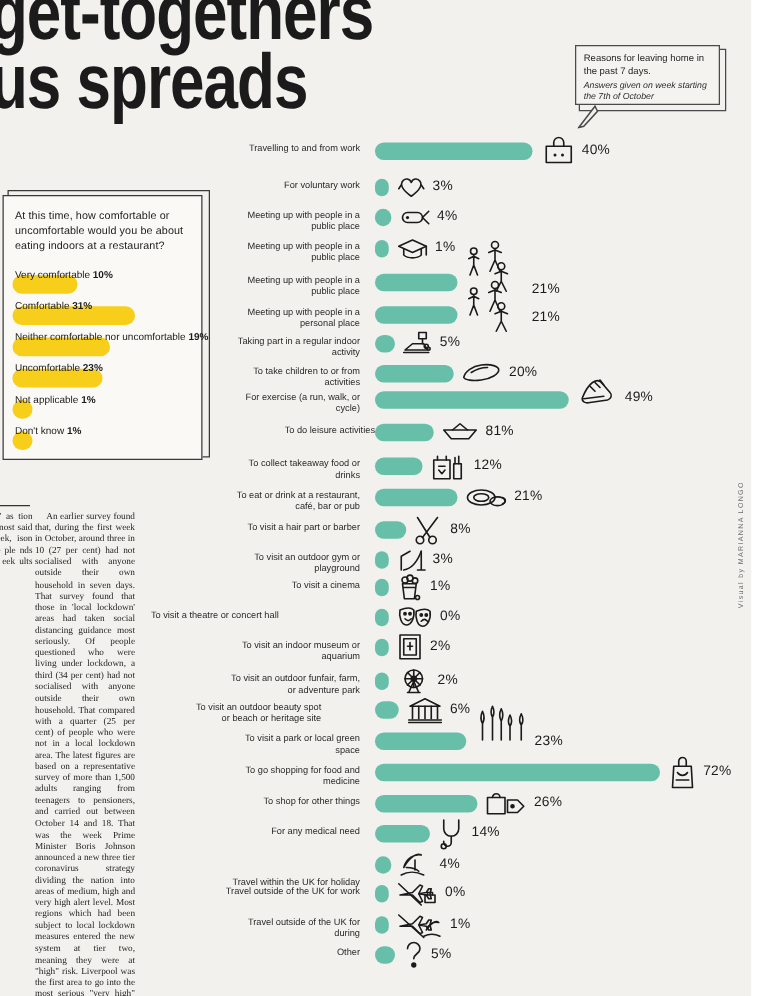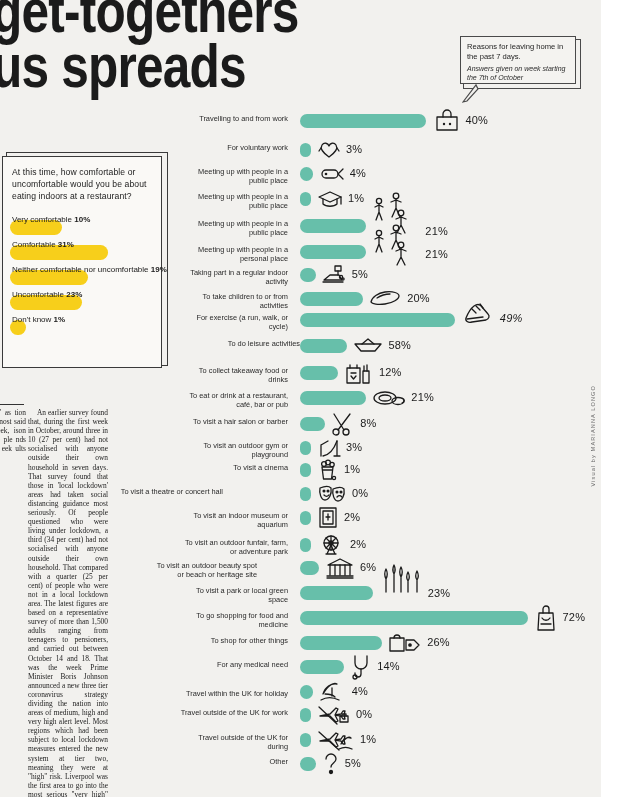--- a/index.html
+++ b/index.html
@@ -152,20 +152,24 @@
         <div class="poll-row">
           <div class="poll-blob" style="background: rgb(247, 207, 27); width: 78px; top: 8px;"></div>
           <div class="poll-label"><span>Neither comfortable nor uncomfortable  </span><b>19%</b></div>
         </div>
         <div class="poll-row">
           <div class="poll-blob" style="background: rgb(247, 207, 27); width: 72px; top: 8px;"></div>
           <div class="poll-label"><span>Uncomfortable  </span><b>23%</b></div>
         </div>
         <div class="poll-row">
           <div class="poll-blob" style="background: rgb(247, 207, 27); width: 16px; top: 8px;"></div>
+          <div class="poll-label"><span>Not applicable  </span><b>1%</b></div>
+        </div>
+        <div class="poll-row">
+          <div class="poll-blob" style="background: rgb(247, 207, 27); width: 16px; top: 8px;"></div>
           <div class="poll-label"><span>Don't know  </span><b>1%</b></div>
         </div>
       </div>
   </div>
 
   <div class="callout-shadow"></div>
   <div class="callout">
     <div class="c1">Reasons for leaving home in the past 7 days.</div>
     <div class="c2">Answers given on week starting the 7th of October</div>
   </div>
@@ -293,34 +297,34 @@
         <div class="cbar" style="background: rgb(103, 191, 170); width: 154.84px; top: 0px;"></div>
         <div class="cicon" style="left: 460.84px; width: 34px; top: -14px;">
           <svg width="34" height="26" viewBox="0 0 34 26">
             <g stroke="#1b1b1b" fill="none" stroke-width="1.3" stroke-linejoin="round" stroke-linecap="round">
               <path d="M5 19 c2 -5 4 -9 8 -12 c3 -2 6 -2 8 1 l6 7 c2 2 1 5 -2 6 l-14 2 c-4 1 -7 -1 -6 -4 z"></path>
               <path d="M11 10 l4 4 M15 7 l4 4 M19 5 l3 4"></path>
               <path d="M6 20 l16 -2"></path>
             </g>
           </svg>
         </div>
-        <div class="cval" style="left: 499.84px; top: -1px; font-style: italic;">49%</div>
+        <div class="cval" style="left: 499.84px; top: -1px;">49%</div>
       </div>
       <div class="crow" style="position: absolute; left: 0px; top: 229px; height: 24px; width: 619px; padding-left: 12px;">
         <div class="clabel" style="top: 0px;">To do leisure activities</div>
         <div class="cbar" style="background: rgb(103, 191, 170); width: 47.4px; top: 0px;"></div>
         <div class="cicon" style="left: 353.4px; width: 30px; top: -6px;">
           <svg width="30" height="16" viewBox="0 0 30 16">
             <g stroke="#1b1b1b" fill="none" stroke-width="1.3" stroke-linejoin="round" stroke-linecap="round">
               <path d="M2 6 h26 l-6 7 h-14 z"></path>
               <path d="M9 6 L15 1 L21 6"></path>
             </g>
           </svg>
         </div>
-        <div class="cval" style="left: 388.4px; top: 0px;">58%</div>
+        <div class="cval" style="left: 388.4px; top: 0px;">81%</div>
       </div>
       <div class="crow" style="position: absolute; left: 0px; top: 256px; height: 24px; width: 619px;">
         <div class="clabel" style="top: 0px;">To collect takeaway food or drinks</div>
         <div class="cbar" style="background: rgb(103, 191, 170); width: 37.92px; top: 0px;"></div>
         <div class="cicon" style="left: 343.92px; width: 30px; top: -6px;">
           <svg width="30" height="26" viewBox="0 0 30 26">
             <g stroke="#1b1b1b" fill="none" stroke-width="1.3" stroke-linejoin="round" stroke-linecap="round">
               <rect x="3" y="8" width="13" height="15"></rect>
               <path d="M6 8 V5 M13 8 V5"></path>
               <path d="M7 13 h5 M7 16 l2.5 3 l2.5 -3"></path>
@@ -340,21 +344,21 @@
               <ellipse cx="13" cy="10" rx="11" ry="6"></ellipse>
               <ellipse cx="13" cy="10" rx="6" ry="3"></ellipse>
               <ellipse cx="26" cy="13" rx="6" ry="3.5"></ellipse>
               <path d="M30 10 c3 1 3 4 0 5"></path>
             </g>
           </svg>
         </div>
         <div class="cval" style="left: 411.36px; top: 0px;">21%</div>
       </div>
       <div class="crow" style="position: absolute; left: 0px; top: 307px; height: 24px; width: 619px;">
-        <div class="clabel" style="top: 0px;">To visit a hair salon or barber</div>
+        <div class="clabel" style="top: 0px;">To visit a hair part or barber</div>
         <div class="cbar" style="background: rgb(103, 191, 170); width: 25.28px; top: 0px;"></div>
         <div class="cicon" style="left: 331.28px; width: 24px; top: -6px;">
           <svg width="24" height="26" viewBox="0 0 24 26">
             <g stroke="#1b1b1b" fill="none" stroke-width="1.3" stroke-linejoin="round" stroke-linecap="round">
               <circle cx="5" cy="21" r="3"></circle>
               <circle cx="15" cy="21" r="3"></circle>
               <path d="M7 19 L19 3 M13 19 L3 3"></path>
             </g>
           </svg>
         </div>
@@ -507,21 +511,21 @@
             <g stroke="#1b1b1b" fill="none" stroke-width="1.3" stroke-linejoin="round" stroke-linecap="round">
               <path d="M5 3 v7 a6 6 0 0 0 12 0 V3"></path>
               <path d="M11 16 v5 a3 3 0 0 1 -6 0 v-1"></path>
               <circle cx="5" cy="24" r="2"></circle>
             </g>
           </svg>
         </div>
         <div class="cval" style="left: 377.24px; top: 0px;">14%</div>
       </div>
       <div class="crow" style="position: absolute; left: 0px; top: 575px; height: 24px; width: 619px;">
-        <div class="clabel" style="top: 4px;">Travel within the UK for holiday</div>
+        <div class="clabel" style="top: 16px;">Travel within the UK for holiday</div>
         <div class="cbar" style="background: rgb(103, 191, 170); width: 12.64px; top: 0px;"></div>
         <div class="cicon" style="left: 318.64px; width: 28px; top: -6px;">
           <svg width="28" height="24" viewBox="0 0 28 24">
             <g stroke="#1b1b1b" fill="none" stroke-width="1.3" stroke-linejoin="round" stroke-linecap="round">
               <path d="M4 14 c2 -7 8 -11 14 -10 c-3 -2 -9 1 -14 10 z"></path>
               <path d="M6 14 c4 0 8 1 10 3"></path>
               <path d="M2 20 c5 -3 12 -3 18 0"></path>
               <path d="M13 8 v8"></path>
             </g>
           </svg>

